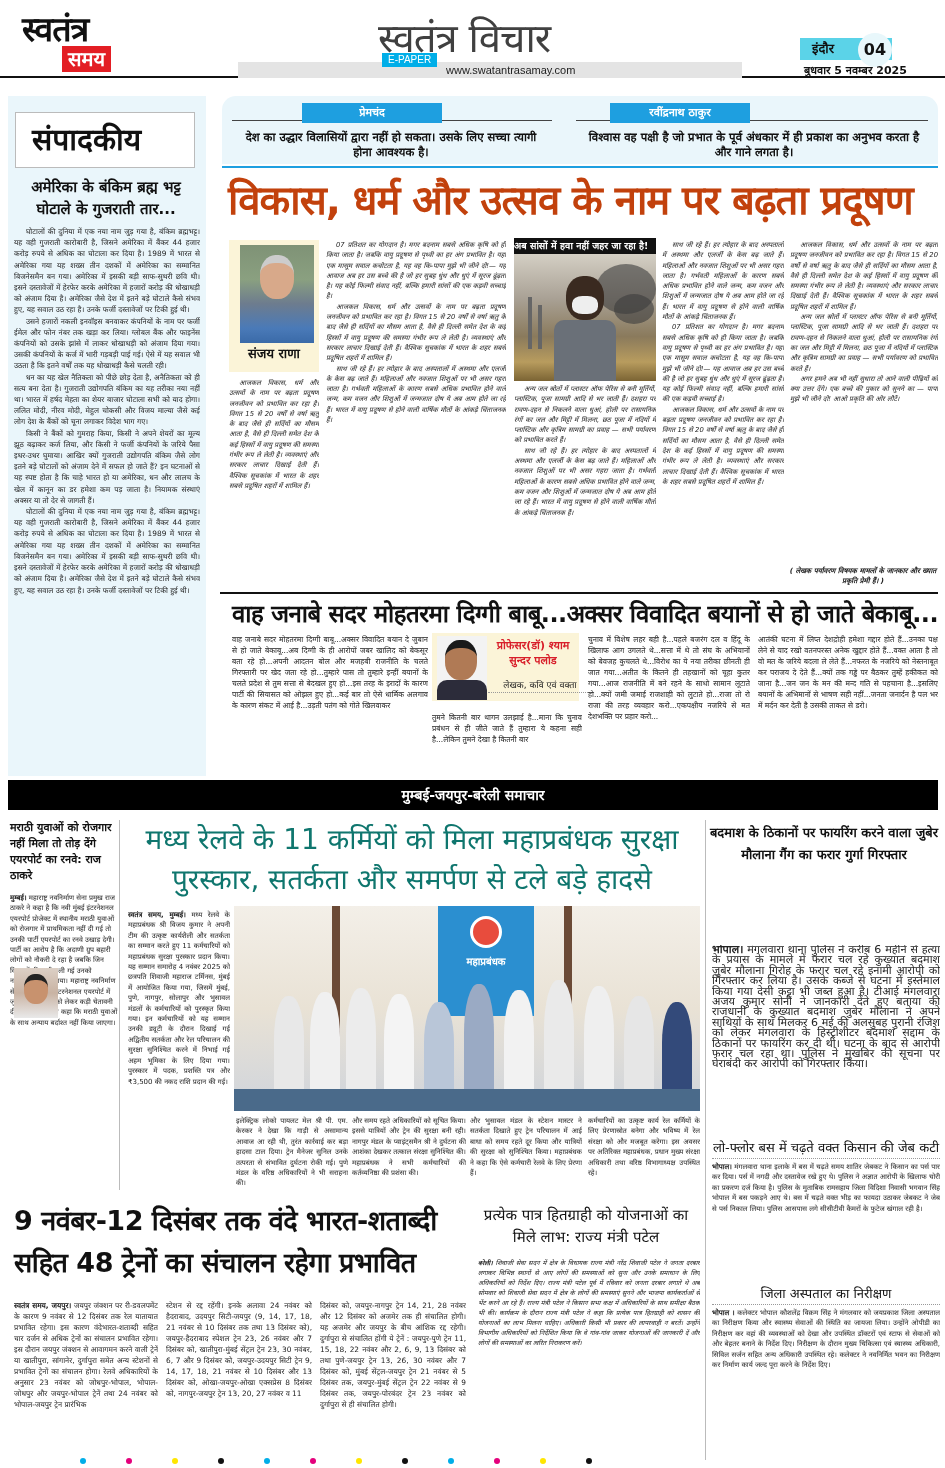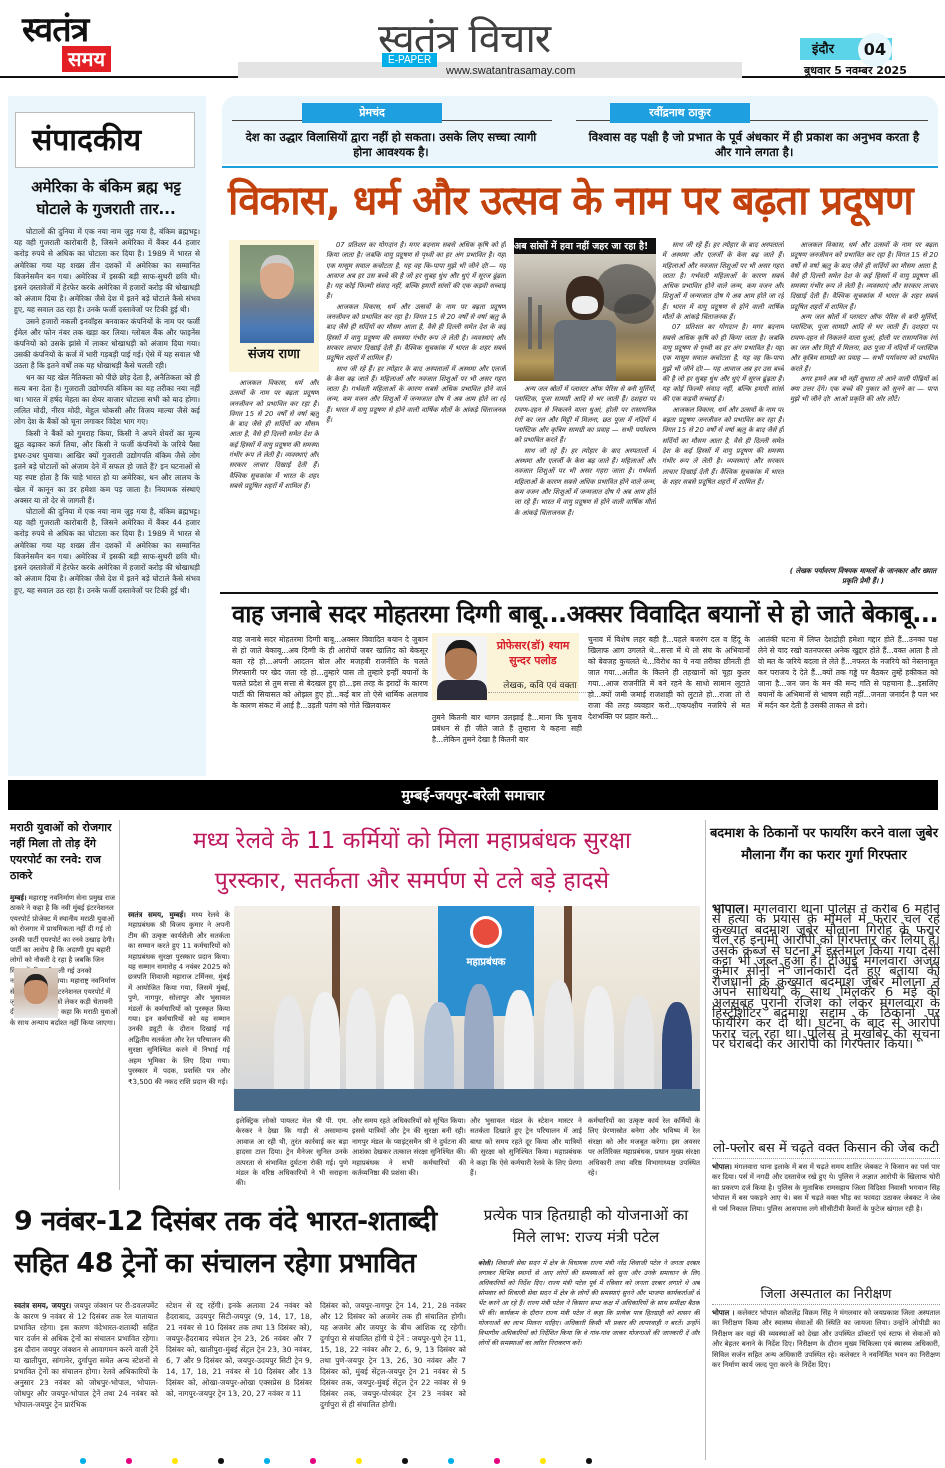--- a/index.html
+++ b/index.html
@@ -66,33 +66,33 @@
   
   .section-banner { position: absolute; left: 8px; top: 780px; width: 930px; height: 30px; background: #000; color: #fff; font-size: 14px; line-height: 30px; text-align: center; font-weight: bold; }
 
   
   .side-story-headline { position: absolute; left: 10px; top: 820px; width: 108px; font-size: 11px; line-height: 16px; color: #111; font-weight: bold; }
   .side-story-body { position: absolute; left: 10px; top: 893px; width: 108px; height: 300px; font-size: 7px; line-height: 10.4px; color: #222; overflow: hidden; }
   .raj-photo { position: absolute; left: 14px; top: 968px; width: 44px; height: 50px; background: linear-gradient(180deg, #dcd0c6 0%, #c9b3a3 50%, #e9e9e9 100%); }
   .raj-photo .face { position: absolute; left: 10px; top: 6px; width: 24px; height: 30px; border-radius: 45%; background: #c8926e; border-top: 6px solid #222; }
   .v-divider { position: absolute; width: 1px; background: #bbb; }
 
-  .rail-headline { position: absolute; left: 122px; top: 820px; width: 580px; font-size: 23px; line-height: 40px; text-align: center; color: #be185d; }
+  .rail-headline { position: absolute; left: 122px; top: 820px; width: 580px; font-size: 28px; line-height: 40px; text-align: center; color: #0f766e; }
   .rail-col { position: absolute; font-size: 7px; line-height: 10.4px; color: #222; overflow: hidden; text-align: justify; }
   .rail-photo { position: absolute; left: 234px; top: 906px; width: 466px; height: 205px; background: linear-gradient(180deg, #f3efe8 0%, #e9e2d5 50%, #cfd4dc 100%); overflow: hidden; }
   .rail-photo .banner { position: absolute; left: 204px; top: 0; width: 96px; height: 110px; background: #2b8fd0; }
   .rail-photo .banner-logo { position: absolute; left: 236px; top: 10px; width: 32px; height: 32px; border-radius: 50%; background: #e84c3d; border: 3px solid #fff; }
   .rail-photo .banner-text { position: absolute; left: 206px; top: 48px; width: 92px; font-size: 10px; color: #fff; text-align: center; font-weight: bold; }
   .rail-photo .pillar { position: absolute; top: 0; width: 8px; height: 205px; background: #6b4a36; }
   .rail-photo .person { position: absolute; border-radius: 45% 45% 0 0; }
   .rail-photo .table { position: absolute; left: 0; bottom: 0; width: 466px; height: 22px; background: #4a6a8a; }
 
   
   .crime-headline { position: absolute; left: 708px; top: 822px; width: 232px; font-size: 13px; line-height: 22px; text-align: center; color: #111; font-weight: bold; }
-  .crime-body { position: absolute; left: 712px; top: 904px; width: 228px; height: 232px; font-size: 13px; line-height: 10.4px; color: #222; text-align: justify; overflow: hidden; }
+  .crime-body { position: absolute; left: 712px; top: 945px; width: 228px; height: 232px; font-size: 11px; line-height: 10.4px; color: #222; text-align: justify; overflow: hidden; }
   .box-headline { position: absolute; left: 712px; width: 228px; font-size: 13px; line-height: 20px; text-align: center; color: #111; border-bottom: 1px dotted #999; }
   .box-body { position: absolute; left: 712px; width: 228px; font-size: 7px; line-height: 10.4px; color: #222; text-align: justify; overflow: hidden; }
 
   
   .train-headline { position: absolute; left: 14px; top: 1200px; width: 460px; font-size: 27px; line-height: 42px; color: #111; font-weight: bold; letter-spacing: -0.5px; }
   .train-col { position: absolute; top: 1300px; font-size: 7.4px; line-height: 11px; color: #222; text-align: justify; height: 160px; overflow: hidden; }
   .scheme-headline { position: absolute; left: 470px; top: 1204px; width: 232px; font-size: 15px; line-height: 22px; text-align: center; color: #111; }
   .scheme-body { position: absolute; left: 478px; top: 1258px; width: 222px; height: 200px; font-size: 6.4px; line-height: 10px; color: #222; text-align: justify; font-style: italic; overflow: hidden; }
 
   .print-marks { position: absolute; left: 0; top: 1458px; width: 945px; height: 6px; display: flex; gap: 40px; padding-left: 80px; }

